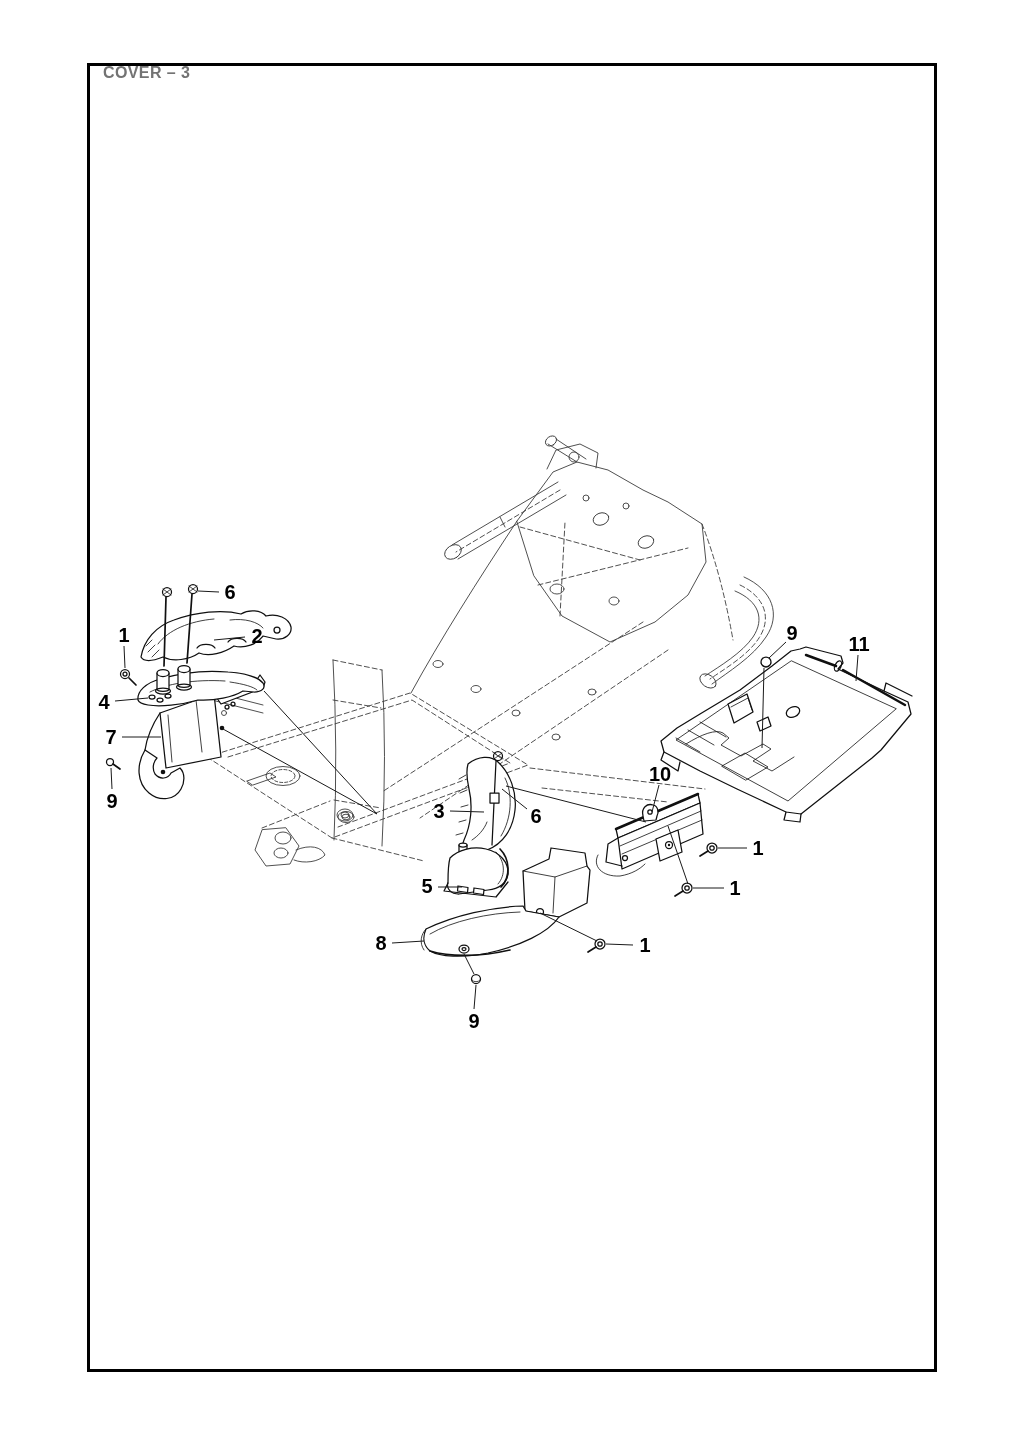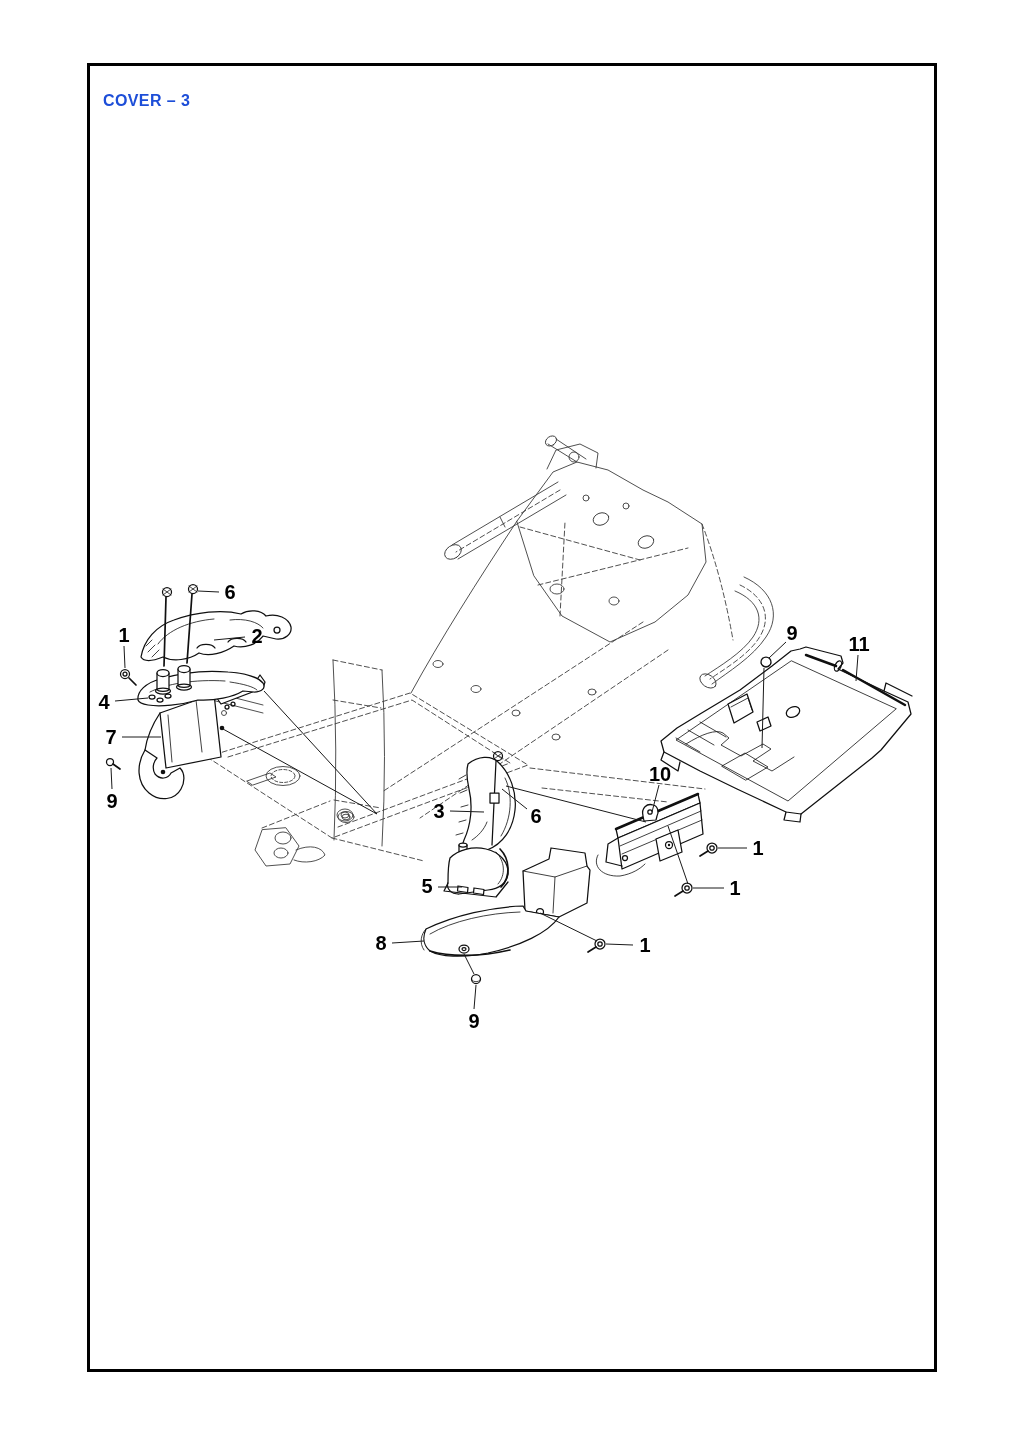--- a/index.html
+++ b/index.html
@@ -13,24 +13,24 @@
   .frame{
     position:absolute;
     left:87px;top:63px;
     width:850px;height:1309px;
     border:3px solid #000;
     box-sizing:border-box;
     background:#fff;
   }
   .title{
     position:absolute;
-    left:103px;top:92px;
+    left:103px;top:64px;
     font-size:16px;
     font-weight:bold;
-    color:#1d4ed8;
+    color:#737373;
     letter-spacing:0.4px;
   }
   svg.art{
     position:absolute;left:0;top:0;
     width:1024px;height:1435px;
   }
   
   .chassis{stroke:#3c3c3c;stroke-width:0.9;fill:none;stroke-linecap:round;stroke-linejoin:round;}
   .chassis .d{stroke-dasharray:5 3;}
   .chassis .d2{stroke-dasharray:3 2;}

